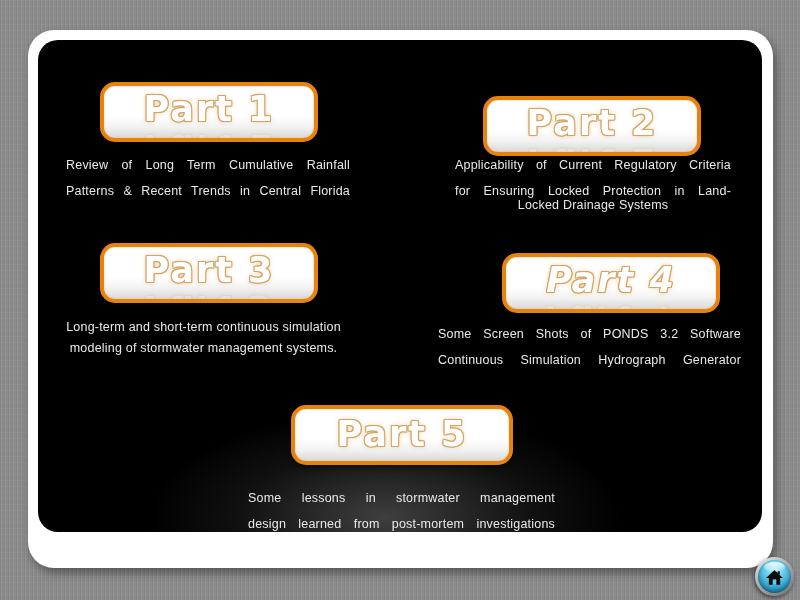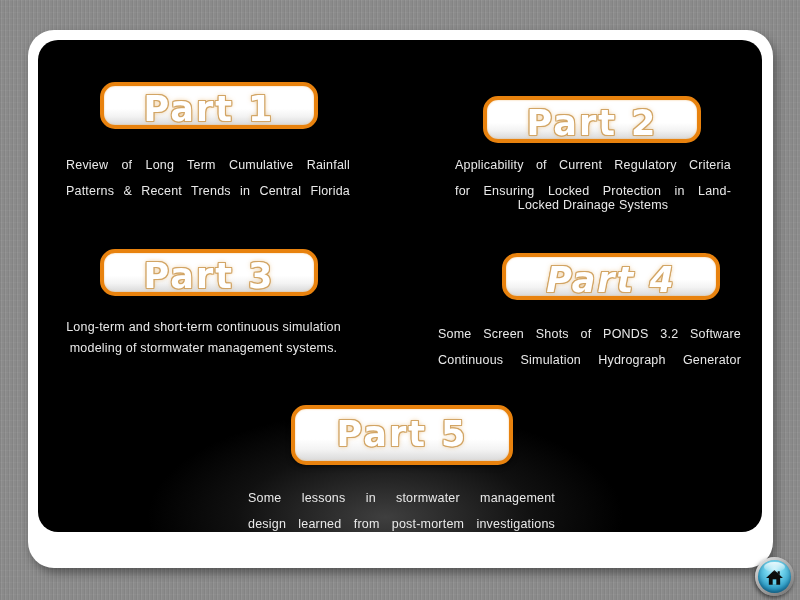--- a/index.html
+++ b/index.html
@@ -23,21 +23,21 @@
   }
   .canvas .glow{
     position:absolute;left:0;top:0;right:0;bottom:0;
     background:radial-gradient(ellipse 330px 150px at 48% 97%,
        rgba(150,150,150,0.42), rgba(90,90,90,0.18) 45%, rgba(0,0,0,0) 72%);
     pointer-events:none;
   }
   
   .part-btn{
     position:absolute;box-sizing:border-box;
-    width:218px;height:47px;
+    width:218px;height:60px;
     border:4px solid #e8820e;border-radius:15px;
     background:linear-gradient(180deg,#ffffff 0%,#ffffff 58%,#f3f3f3 78%,#d9d9d9 100%);
     box-shadow:0 2px 5px rgba(0,0,0,0.55), inset 0 0 2px rgba(240,170,80,0.7);
     overflow:hidden;text-align:center;cursor:pointer;
   }
   .part-label{
     display:block;margin-top:0px;
     font-family:"DejaVu Sans","Liberation Sans",sans-serif;
     font-weight:bold;font-size:35px;line-height:47px;letter-spacing:2px;
     color:#ffffff;
@@ -45,21 +45,21 @@
       -1px 0 0 #d2a565, 1px 0 0 #d2a565, 0 -1px 0 #d2a565, 0 1px 0 #d2a565,
       -1px -1px 0 #d2a565, 1px -1px 0 #d2a565, -1px 1px 0 #d2a565, 1px 1px 0 #d2a565,
       0 0 5px rgba(226,160,70,0.75);
   }
   .part-label.reflection{
     position:absolute;left:0;right:0;top:37px;margin:0;
     transform:scaleY(-1);opacity:0.16;pointer-events:none;
   }
   .p1-btn{left:100px;top:82px;}
   .p2-btn{left:483px;top:96px;}
-  .p3-btn{left:100px;top:249px;}
+  .p3-btn{left:100px;top:243px;}
   .p4-btn{left:502px;top:253px;font-style:italic;}
   .p5-btn{left:291px;top:405px;width:222px;height:60px;}
   .p5-btn .part-label{line-height:51px;}
   .p5-btn .part-label.reflection{top:40px;}
   
   .part-desc{
     position:absolute;color:#e9e9e9;font-size:12.5px;letter-spacing:0.2px;
   }
   .dline{line-height:14px;}
   .dline.j{text-align:justify;text-align-last:justify;text-justify:inter-word;margin-top:12px;}

